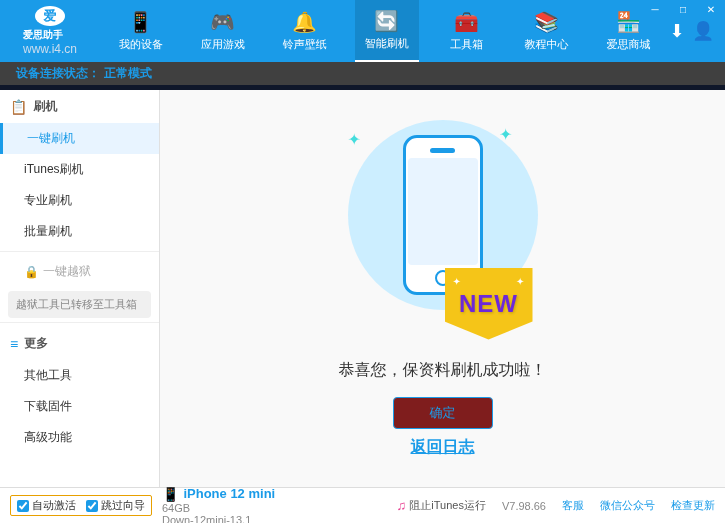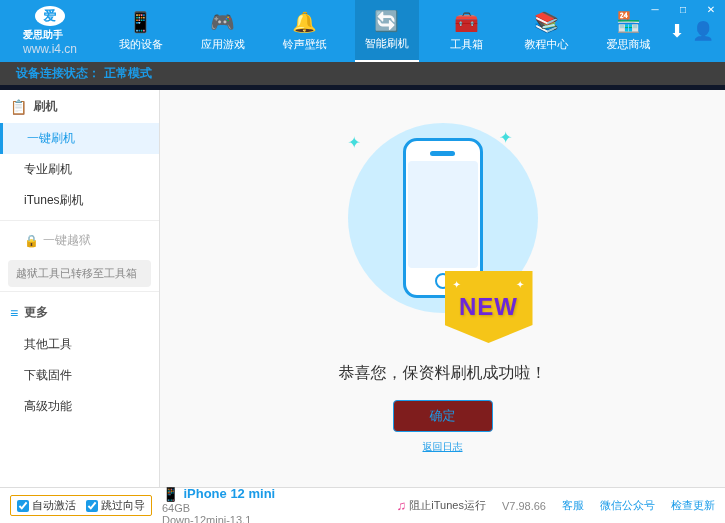--- a/index.html
+++ b/index.html
@@ -108,21 +108,21 @@
     
     .success-text { font-size: 16px; color: #333; margin-bottom: 16px; }
 
     
     .confirm-btn {
       width: 100px; height: 32px; background: #7f1d1d; border: 1px solid #1a9be8;
       color: #1a9be8; border-radius: 4px; cursor: pointer; font-size: 13px;
       display: flex; align-items: center; justify-content: center;
       margin-bottom: 8px;
     }
-    .return-link { font-size: 10px; color: #1a9be8; cursor: pointer; text-decoration: underline; }
+    .return-link { font-size: 16px; color: #1a9be8; cursor: pointer; text-decoration: underline; font-weight: bold; }
 
     
     .bottom-bar {
       height: 36px; background: #fff; border-top: 1px solid #ddd;
       display: flex; align-items: center; padding: 0 10px;
     }
     .bottom-checkboxes { display: flex; align-items: flex-start; gap: 12px; }
     .check-item {
       display: flex; align-items: center; gap: 3px; font-size: 11px; color: #333;
       border: 1px solid #e8a000; padding: 1px 5px; border-radius: 2px; cursor: pointer;
@@ -208,22 +208,23 @@
 
   <div class="main-area">
 
     <div class="sidebar">
 
       <div class="sidebar-section-title">
         <span class="icon">📋</span>
         <span>刷机</span>
       </div>
       <div class="sidebar-item active">一键刷机</div>
+      <div class="sidebar-item">iTunes刷机</div>
       <div class="sidebar-item">专业刷机</div>
-      <div class="sidebar-item">iTunes刷机</div>
+      <div class="sidebar-item">批量刷机</div>
       <div class="sidebar-divider"></div>
 
       <div class="sidebar-locked">
         <span class="lock-icon">🔒</span>
         <span>一键越狱</span>
       </div>
       <div class="sidebar-notice">越狱工具已转移至工具箱</div>
       <div class="sidebar-divider"></div>
 
       <div class="sidebar-section-title">

